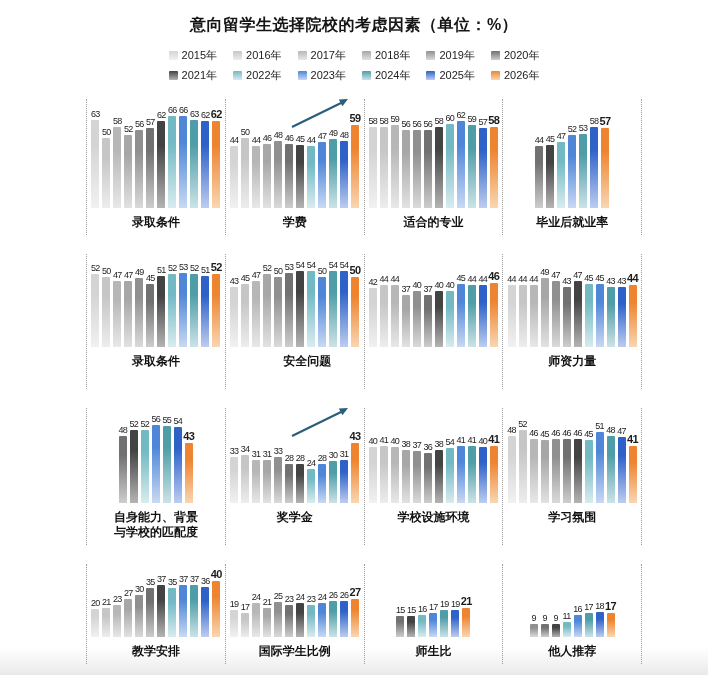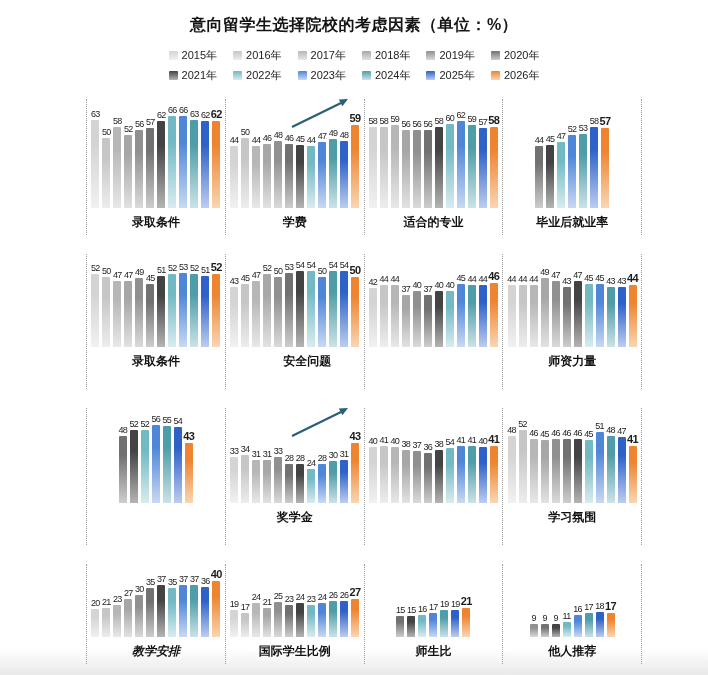--- a/index.html
+++ b/index.html
@@ -518,20 +518,22 @@
             </div>
             <div class="bcol">
               <span class="val">54</span>
               <div class="bar" style="height: 76px; background: linear-gradient(rgb(47, 98, 200) 0%, rgb(47, 98, 200) 28%, rgb(188, 205, 240) 100%);"></div>
             </div>
             <div class="bcol">
               <span class="val bold">43</span>
               <div class="bar" style="height: 60px; background: linear-gradient(rgb(238, 132, 48) 0%, rgb(238, 132, 48) 28%, rgb(249, 214, 178) 100%);"></div>
             </div>
           </div>
+          <div class="plabel" style="min-height: 30px;">自身能力、背景
+与学校的匹配度</div>
         </div>
         <div class="cell">
           <div class="bars" style="height: 93px;">
             <div class="bcol">
               <span class="val">33</span>
               <div class="bar" style="height: 46px; background: linear-gradient(rgb(212, 212, 212) 0%, rgb(212, 212, 212) 28%, rgb(241, 241, 241) 100%);"></div>
             </div>
             <div class="bcol">
               <span class="val">34</span>
               <div class="bar" style="height: 48px; background: linear-gradient(rgb(198, 198, 198) 0%, rgb(198, 198, 198) 28%, rgb(237, 237, 237) 100%);"></div>
@@ -627,20 +629,21 @@
             </div>
             <div class="bcol">
               <span class="val">40</span>
               <div class="bar" style="height: 56px; background: linear-gradient(rgb(47, 98, 200) 0%, rgb(47, 98, 200) 28%, rgb(188, 205, 240) 100%);"></div>
             </div>
             <div class="bcol">
               <span class="val bold">41</span>
               <div class="bar" style="height: 57px; background: linear-gradient(rgb(238, 132, 48) 0%, rgb(238, 132, 48) 28%, rgb(249, 214, 178) 100%);"></div>
             </div>
           </div>
+          <div class="plabel" style="min-height: 30px;">学校设施环境</div>
         </div>
         <div class="cell">
           <div class="bars" style="height: 93px;">
             <div class="bcol">
               <span class="val">48</span>
               <div class="bar" style="height: 67px; background: linear-gradient(rgb(212, 212, 212) 0%, rgb(212, 212, 212) 28%, rgb(241, 241, 241) 100%);"></div>
             </div>
             <div class="bcol">
               <span class="val">52</span>
               <div class="bar" style="height: 73px; background: linear-gradient(rgb(198, 198, 198) 0%, rgb(198, 198, 198) 28%, rgb(237, 237, 237) 100%);"></div>
@@ -734,21 +737,21 @@
             </div>
             <div class="bcol">
               <span class="val">36</span>
               <div class="bar" style="height: 50px; background: linear-gradient(rgb(47, 98, 200) 0%, rgb(47, 98, 200) 28%, rgb(188, 205, 240) 100%);"></div>
             </div>
             <div class="bcol">
               <span class="val bold">40</span>
               <div class="bar" style="height: 56px; background: linear-gradient(rgb(238, 132, 48) 0%, rgb(238, 132, 48) 28%, rgb(249, 214, 178) 100%);"></div>
             </div>
           </div>
-          <div class="plabel" style="min-height: 15px; font-style: italic;">教学安排</div>
+          <div class="plabel" style="min-height: 15px;">教学安排</div>
         </div>
         <div class="cell">
           <div class="bars" style="height: 71px;">
             <div class="bcol">
               <span class="val">19</span>
               <div class="bar" style="height: 27px; background: linear-gradient(rgb(212, 212, 212) 0%, rgb(212, 212, 212) 28%, rgb(241, 241, 241) 100%);"></div>
             </div>
             <div class="bcol">
               <span class="val">17</span>
               <div class="bar" style="height: 24px; background: linear-gradient(rgb(198, 198, 198) 0%, rgb(198, 198, 198) 28%, rgb(237, 237, 237) 100%);"></div>

